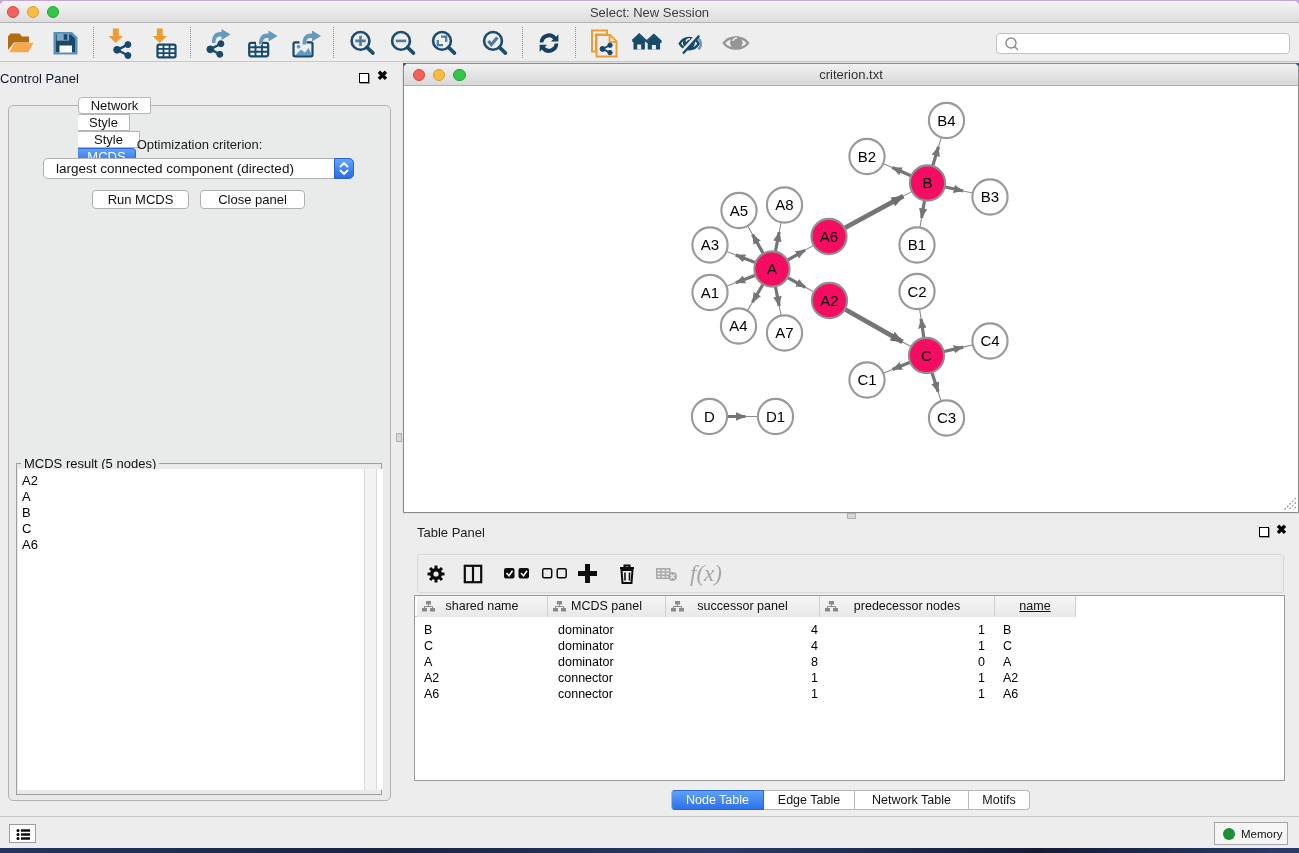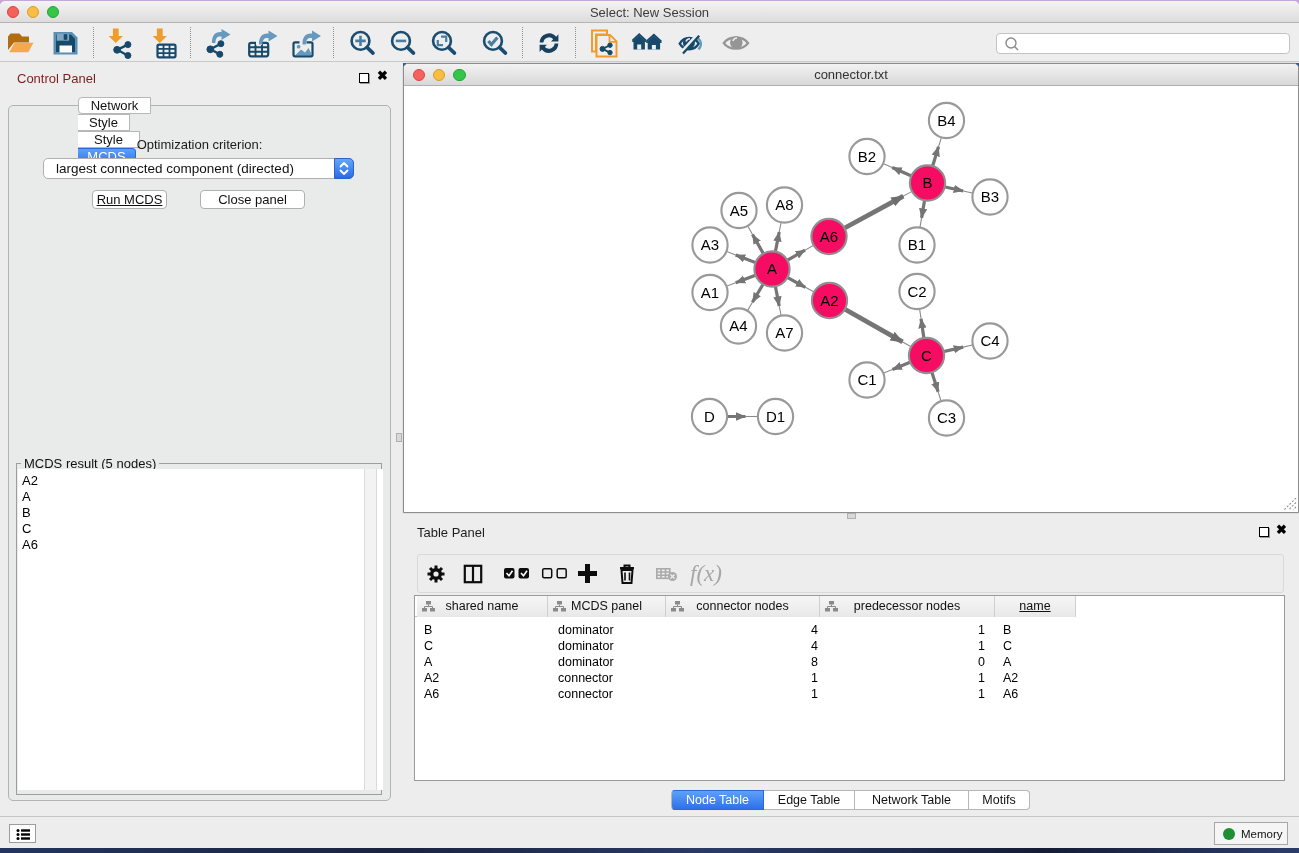--- a/index.html
+++ b/index.html
@@ -14,38 +14,38 @@
 .tl { width:12.5px; height:12.5px; border-radius:50%; top:4.5px; }
 #tlr { left:6.5px; background:#f7615c; border:0.5px solid #d9433e; }
 #tly { left:26.5px; background:#f8bd41; border:0.5px solid #d99c2d; }
 #tlg { left:46.5px; background:#35c649; border:0.5px solid #24a434; }
 #wtitle { left:0; top:4px; width:1299px; text-align:center; font-size:13px; color:#3c3c3c; }
 
 #toolbar { left:0; top:23px; width:1299px; height:39px; background:#eeeeee; border-bottom:1px solid #c9c9c9; }
 .tsep { top:4px; height:31px; width:0; border-left:1px dotted #8f8f8f; }
 #searchbox { left:996px; top:10px; width:294px; height:21px; background:#fff; border:1px solid #c3c3c3; border-radius:4px; }
 
-#cpTitle { left:17px; top:71px; font-size:13px; color:#7f1d1d; }
+#cpTitle { left:0; top:71px; font-size:13px; color:#0f172a; }
 #cpFloat { left:359px; top:73px; width:10px; height:10px; border:1.5px solid #000; background:#fff; box-shadow:1px 1px 0 #9a9a9a; }
 #cpClose { left:377px; top:68px; font-size:13px; font-weight:bold; color:#000; }
 #cpPanel { left:8px; top:105px; width:383px; height:696px; border:1px solid #b2b2b2; border-radius:5px; background:#e9eaea; }
 .tabrow { display:flex; height:17px;flex-direction:column; }
 .tab { border:1px solid #b7b7b7; border-left:none; background:#fff; font-size:13px; color:#111;
   display:flex; align-items:center; justify-content:center; }
 .tab:first-child { border-left:1px solid #b7b7b7; border-radius:4px 0 0 4px; }
 .tab:last-child { border-radius:0 4px 4px 0; }
 .tabsel { background:linear-gradient(#5ea1f8,#2d71ea); color:#fff; border-color:#2d67d2; }
 #optLabel { left:0px; top:137px; width:399px; text-align:center; font-size:13px; color:#1b1b1b; }
 #combo { left:43px; top:158px; width:311px; height:21px; background:#fff; border:1px solid #b0b0b0; border-radius:5px; }
 #comboTxt { left:12px; top:2px; font-size:13.5px; color:#111; position:absolute; }
 #comboBtn { position:absolute; right:-1px; top:-1px; width:20px; height:21px; border-radius:0 5px 5px 0;
   background:linear-gradient(#63a6f9,#2a6be6); border:1px solid #2a62cc; }
 .btn { height:19px; background:#fff; border:1px solid #b0b0b0; border-radius:4px; font-size:13px; color:#111;
   display:flex; align-items:center; justify-content:center; }
-#runBtn { left:92px; top:190px; width:75px;text-decoration:underline; }
+#runBtn { left:92px; top:190px; width:97px; }
 #closeBtn { left:200px; top:190px; width:105px; }
 #fieldset { left:16px; top:463px; width:366px; height:332px; border:1px solid #9e9e9e; }
 #fsLegend { left:21px; top:455.5px; background:#e9eaea; font-size:13px; color:#111; padding:0 3px; }
 #mcdsList { left:18px; top:469px; width:365px; height:321px; background:#fff; font-size:13px; color:#000; }
 #mcdsList { padding-top:4px; }
 #mcdsList div.item { padding-left:4px; height:16px; line-height:16px; }
 #mcdsScroll { position:absolute; right:6px; top:0; width:13px; height:100%; background:#f3f3f3; border-left:1px solid #dadada; border-right:1px solid #dadada; }
 
 #netwin { left:403px; top:63px; width:896px; height:450px; border:1px solid #8d8d8d; border-radius:5px 5px 0 0;
   background:#fff; box-shadow:0 0 0 0.5px rgba(0,0,0,0.1); }
@@ -246,21 +246,21 @@
   <div id="mcdsScroll"></div>
 </div>
 
 <div class="abs" style="left:403px;top:63px;width:0;height:0;border-top:6px solid #2a5ca8;border-right:6px solid transparent;"></div>
 <div class="abs" style="left:1293px;top:63px;width:0;height:0;border-top:6px solid #2a5ca8;border-left:6px solid transparent;"></div>
 <div class="abs" id="netwin">
   <div id="nettitle">
     <div class="ntl" style="left:8.5px;background:#f7615c;border:0.5px solid #d9433e"></div>
     <div class="ntl" style="left:28.5px;background:#f8bd41;border:0.5px solid #d99c2d"></div>
     <div class="ntl" style="left:49.1px;background:#35c649;border:0.5px solid #24a434"></div>
-    <div id="nettext">connector.txt</div>
+    <div id="nettext">criterion.txt</div>
   </div>
   <svg id="graph" width="894" height="426">
       <defs>
         <marker id="arr" markerWidth="11" markerHeight="9" refX="9.5" refY="4.2" orient="auto" markerUnits="userSpaceOnUse">
           <path d="M0,0 L10,4.2 L0,8.4 z" fill="#757575"></path>
         </marker>
         <marker id="arrB" markerWidth="14" markerHeight="11" refX="12" refY="5" orient="auto" markerUnits="userSpaceOnUse">
           <path d="M0,0 L13,5 L0,10 z" fill="#6e6e6e"></path>
         </marker>
       </defs>
@@ -420,21 +420,21 @@
           <rect x="4" y="0" width="5" height="3.5" fill="#8a8a8a"></rect>
           <rect x="0" y="7" width="5" height="3.5" fill="#8a8a8a"></rect>
           <rect x="8" y="7" width="5" height="3.5" fill="#8a8a8a"></rect>
           <path d="M6.5 3.5 v2 M2.5 7 v-1.5 h8 V7" stroke="#8a8a8a" fill="none" stroke-width="1"></path>
         </svg><span>MCDS panel</span></div>
       <div class="hcell" style="left: 251px; width: 154px;"><svg width="13" height="12" style="position:absolute;left:5px;top:5px">
           <rect x="4" y="0" width="5" height="3.5" fill="#8a8a8a"></rect>
           <rect x="0" y="7" width="5" height="3.5" fill="#8a8a8a"></rect>
           <rect x="8" y="7" width="5" height="3.5" fill="#8a8a8a"></rect>
           <path d="M6.5 3.5 v2 M2.5 7 v-1.5 h8 V7" stroke="#8a8a8a" fill="none" stroke-width="1"></path>
-        </svg><span>connector nodes</span></div>
+        </svg><span>successor panel</span></div>
       <div class="hcell" style="left: 405px; width: 175px;"><svg width="13" height="12" style="position:absolute;left:5px;top:5px">
           <rect x="4" y="0" width="5" height="3.5" fill="#8a8a8a"></rect>
           <rect x="0" y="7" width="5" height="3.5" fill="#8a8a8a"></rect>
           <rect x="8" y="7" width="5" height="3.5" fill="#8a8a8a"></rect>
           <path d="M6.5 3.5 v2 M2.5 7 v-1.5 h8 V7" stroke="#8a8a8a" fill="none" stroke-width="1"></path>
         </svg><span>predecessor nodes</span></div>
       <div class="hcell" style="left: 580px; width: 81px; text-decoration: underline;"><span>name</span></div>
     </div>
 <div class="trow" style="left: 9px; top: 26px; width: 120px; text-align: left;">B</div>
     <div class="trow" style="left: 143px; top: 26px; width: 110px; text-align: left;">dominator</div>

